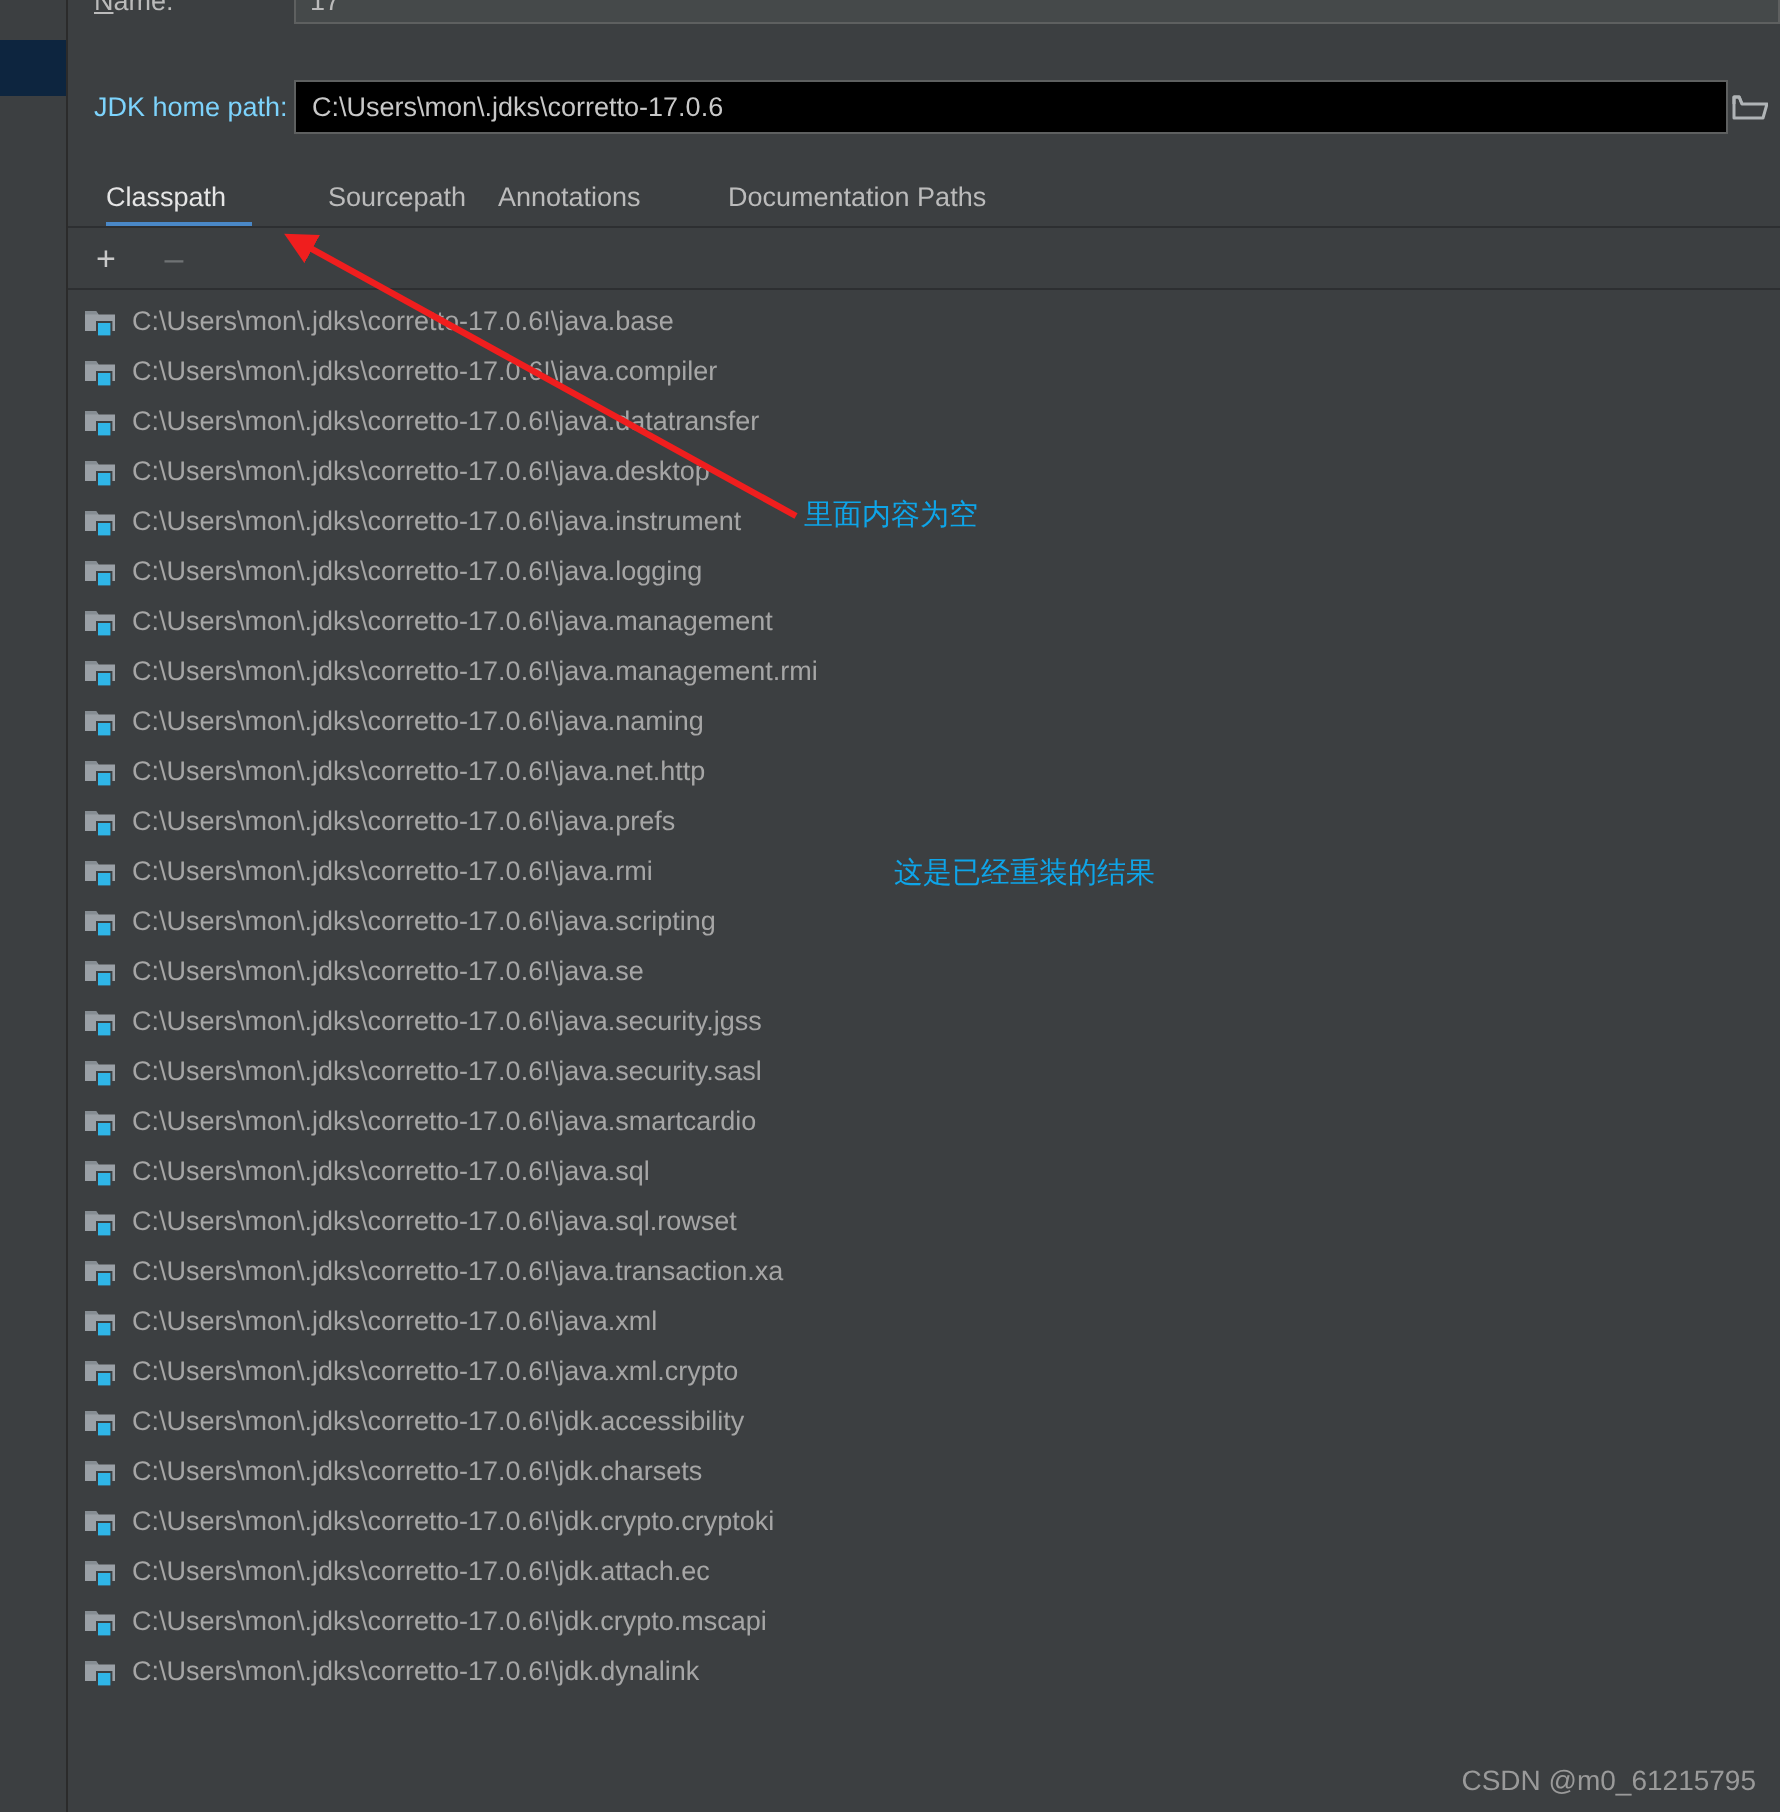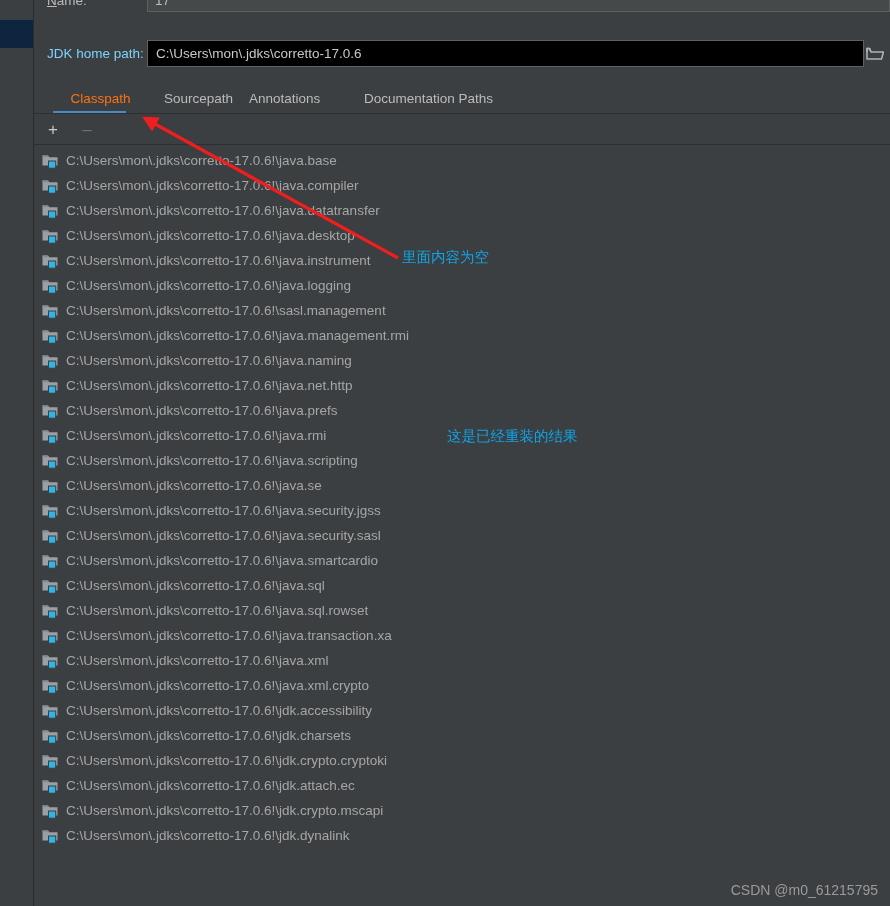--- a/index.html
+++ b/index.html
@@ -124,21 +124,21 @@
     position: absolute;
     top: 0;
     height: 28px;
     font-size: 13.5px;
     color: #bbbbbb;
     white-space: nowrap;
     cursor: default;
     padding-top: 5px;
     box-sizing: border-box;
   }
-  .tab.active { color: #f97316; text-align: center; }
+  .tab.active { color: #e5e5e5; }
   .tab-underline {
     position: absolute;
     bottom: 0; left: 0;
     height: 3px;
     width: 100%;
     background: #4a88c7;
   }
   #tabstrip-bottom-line {
     position: absolute;
     left: 0; top: 113px;
@@ -328,21 +328,21 @@
           </svg></span>
         <span class="row-label">C:\Users\mon\.jdks\corretto-17.0.6!\java.logging</span>
       </div>
       <div class="list-row">
         <span class="row-icon"><svg width="17" height="16" viewBox="0 0 17 16">
             <path d="M0.5 2.5 L6 2.5 L7.3 4.3 L15.5 4.3 L15.5 12.5 L0.5 12.5 Z" fill="#9aa0a6"></path>
             <path d="M0.5 2.5 L6 2.5 L7.3 4.3 L0.5 4.3 Z" fill="#868d93"></path>
             <rect x="6.5" y="8" width="7.2" height="7.2" fill="#2fb6e8"></rect>
             <rect x="6.5" y="8" width="7.2" height="7.2" fill="none" stroke="#3c3f41" stroke-width="1"></rect>
           </svg></span>
-        <span class="row-label">C:\Users\mon\.jdks\corretto-17.0.6!\sasl.management</span>
+        <span class="row-label">C:\Users\mon\.jdks\corretto-17.0.6!\java.management</span>
       </div>
       <div class="list-row">
         <span class="row-icon"><svg width="17" height="16" viewBox="0 0 17 16">
             <path d="M0.5 2.5 L6 2.5 L7.3 4.3 L15.5 4.3 L15.5 12.5 L0.5 12.5 Z" fill="#9aa0a6"></path>
             <path d="M0.5 2.5 L6 2.5 L7.3 4.3 L0.5 4.3 Z" fill="#868d93"></path>
             <rect x="6.5" y="8" width="7.2" height="7.2" fill="#2fb6e8"></rect>
             <rect x="6.5" y="8" width="7.2" height="7.2" fill="none" stroke="#3c3f41" stroke-width="1"></rect>
           </svg></span>
         <span class="row-label">C:\Users\mon\.jdks\corretto-17.0.6!\java.management.rmi</span>
       </div>

